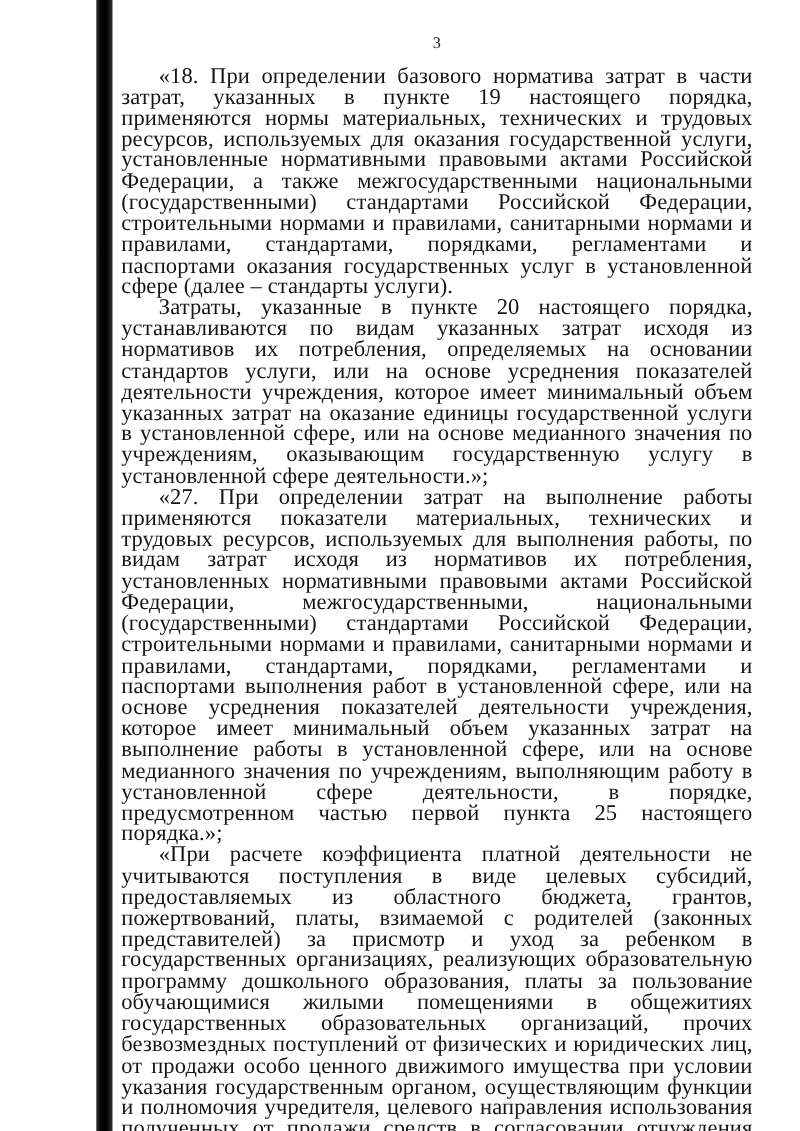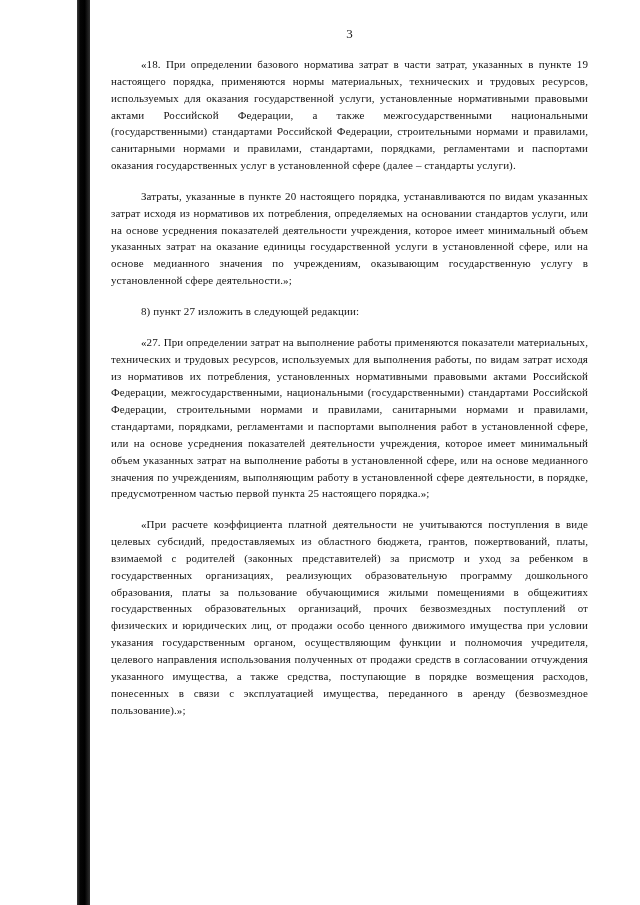--- a/index.html
+++ b/index.html
@@ -31,34 +31,33 @@
     top: 26px;
     width: 505px;
   }
   .page-number {
     text-align: center;
     font-size: 13px;
     line-height: 16px;
     margin: 0 0 10px 0;
   }
   .para {
-    margin: 14px;
+    margin: 0;
     text-align: justify;
     text-indent: 30px;
-    font-size: 11px;
+    font-size: 18px;
     line-height: 16.85px;
     letter-spacing: 0.1px;
   }
 </style>
 </head>
 <body>
 
 <div class="page">
   <div class="edge-bar"></div>
   <div class="content">
     <div class="page-number">3</div>
     <p class="para">«18. При определении базового норматива затрат в части затрат, указанных в пункте 19 настоящего порядка, применяются нормы материальных, технических и трудовых ресурсов, используемых для оказания государственной услуги, установленные нормативными правовыми актами Российской Федерации, а также межгосударственными национальными (государственными) стандартами Российской Федерации, строительными нормами и правилами, санитарными нормами и правилами, стандартами, порядками, регламентами и паспортами оказания государственных услуг в установленной сфере (далее – стандарты услуги).</p>
     <p class="para">Затраты, указанные в пункте 20 настоящего порядка, устанавливаются по видам указанных затрат исходя из нормативов их потребления, определяемых на основании стандартов услуги, или на основе усреднения показателей деятельности учреждения, которое имеет минимальный объем указанных затрат на оказание единицы государственной услуги в установленной сфере, или на основе медианного значения по учреждениям, оказывающим государственную услугу в установленной сфере деятельности.»;</p>
-    <p class="para">8) пункт 27 изложить в следующей редакции:</p>
     <p class="para">«27. При определении затрат на выполнение работы применяются показатели материальных, технических и трудовых ресурсов, используемых для выполнения работы, по видам затрат исходя из нормативов их потребления, установленных нормативными правовыми актами Российской Федерации, межгосударственными, национальными (государственными) стандартами Российской Федерации, строительными нормами и правилами, санитарными нормами и правилами, стандартами, порядками, регламентами и паспортами выполнения работ в установленной сфере, или на основе усреднения показателей деятельности учреждения, которое имеет минимальный объем указанных затрат на выполнение работы в установленной сфере, или на основе медианного значения по учреждениям, выполняющим работу в установленной сфере деятельности, в порядке, предусмотренном частью первой пункта 25 настоящего порядка.»;</p>
     <p class="para">«При расчете коэффициента платной деятельности не учитываются поступления в виде целевых субсидий, предоставляемых из областного бюджета, грантов, пожертвований, платы, взимаемой с родителей (законных представителей) за присмотр и уход за ребенком в государственных организациях, реализующих образовательную программу дошкольного образования, платы за пользование обучающимися жилыми помещениями в общежитиях государственных образовательных организаций, прочих безвозмездных поступлений от физических и юридических лиц, от продажи особо ценного движимого имущества при условии указания государственным органом, осуществляющим функции и полномочия учредителя, целевого направления использования полученных от продажи средств в согласовании отчуждения указанного имущества, а также средства, поступающие в порядке возмещения расходов, понесенных в связи с эксплуатацией имущества, переданного в аренду (безвозмездное пользование).»;</p>
   </div>
 </div>
 
 </body></html>

